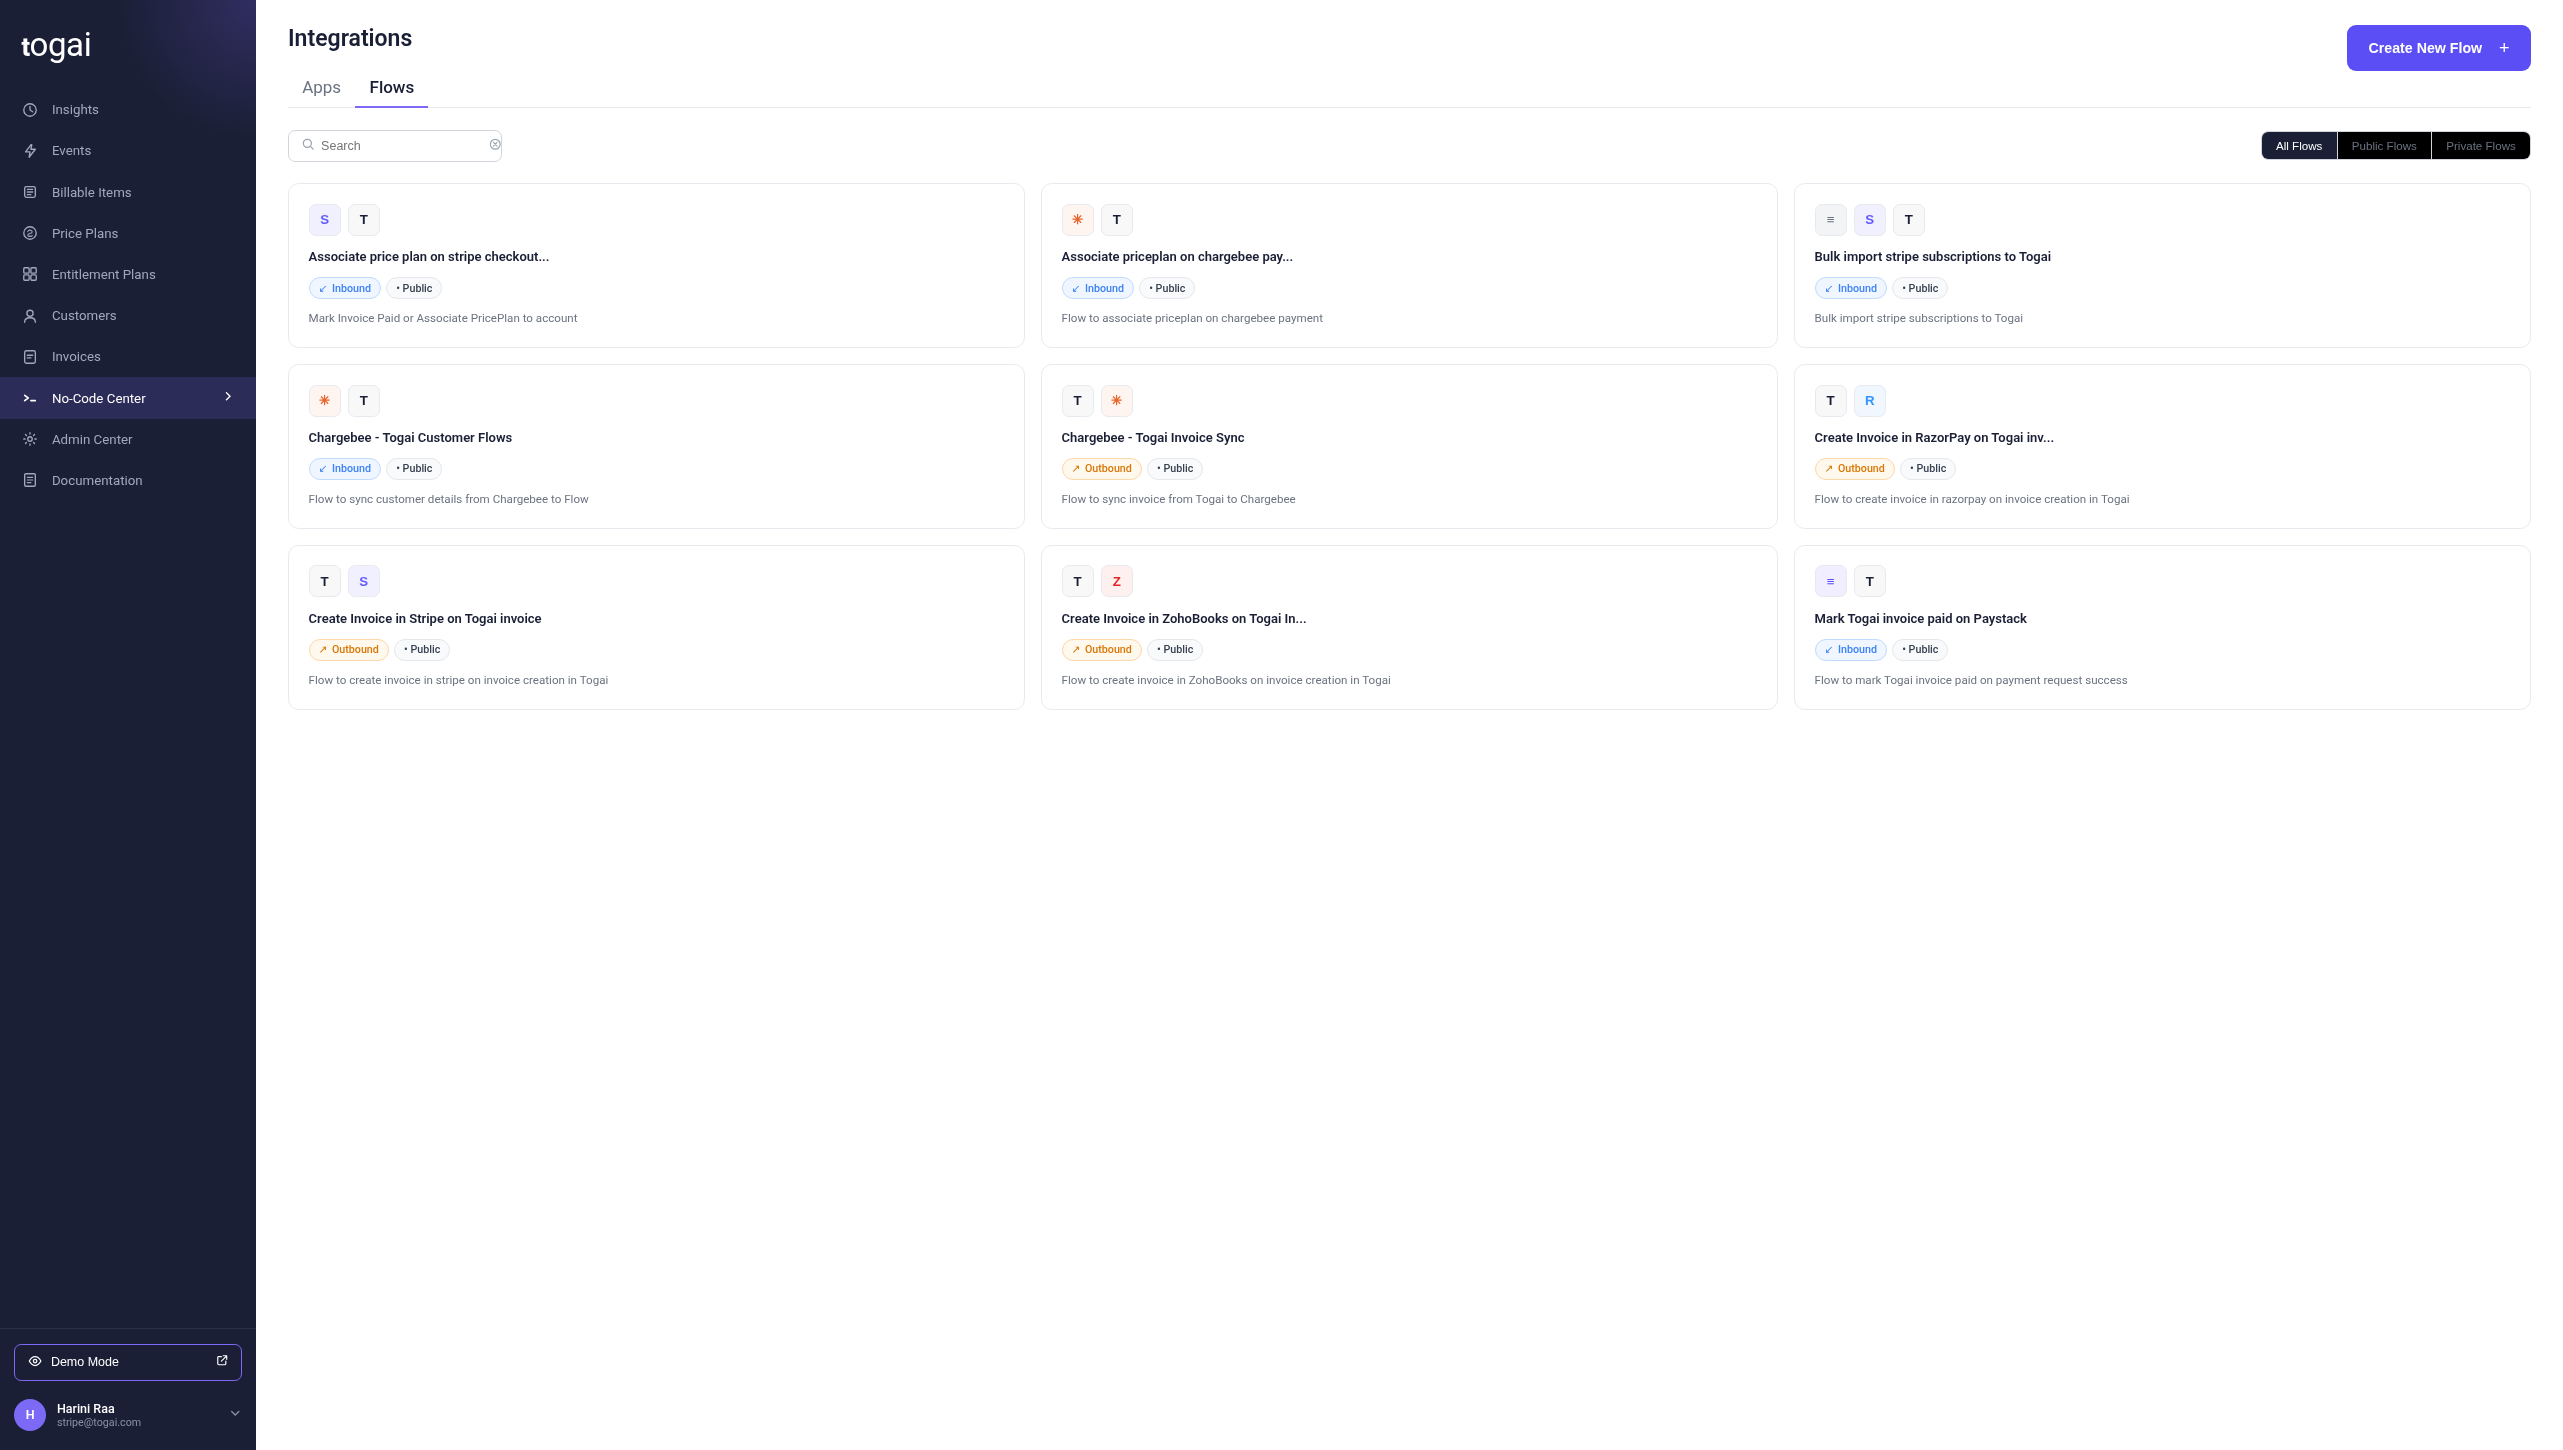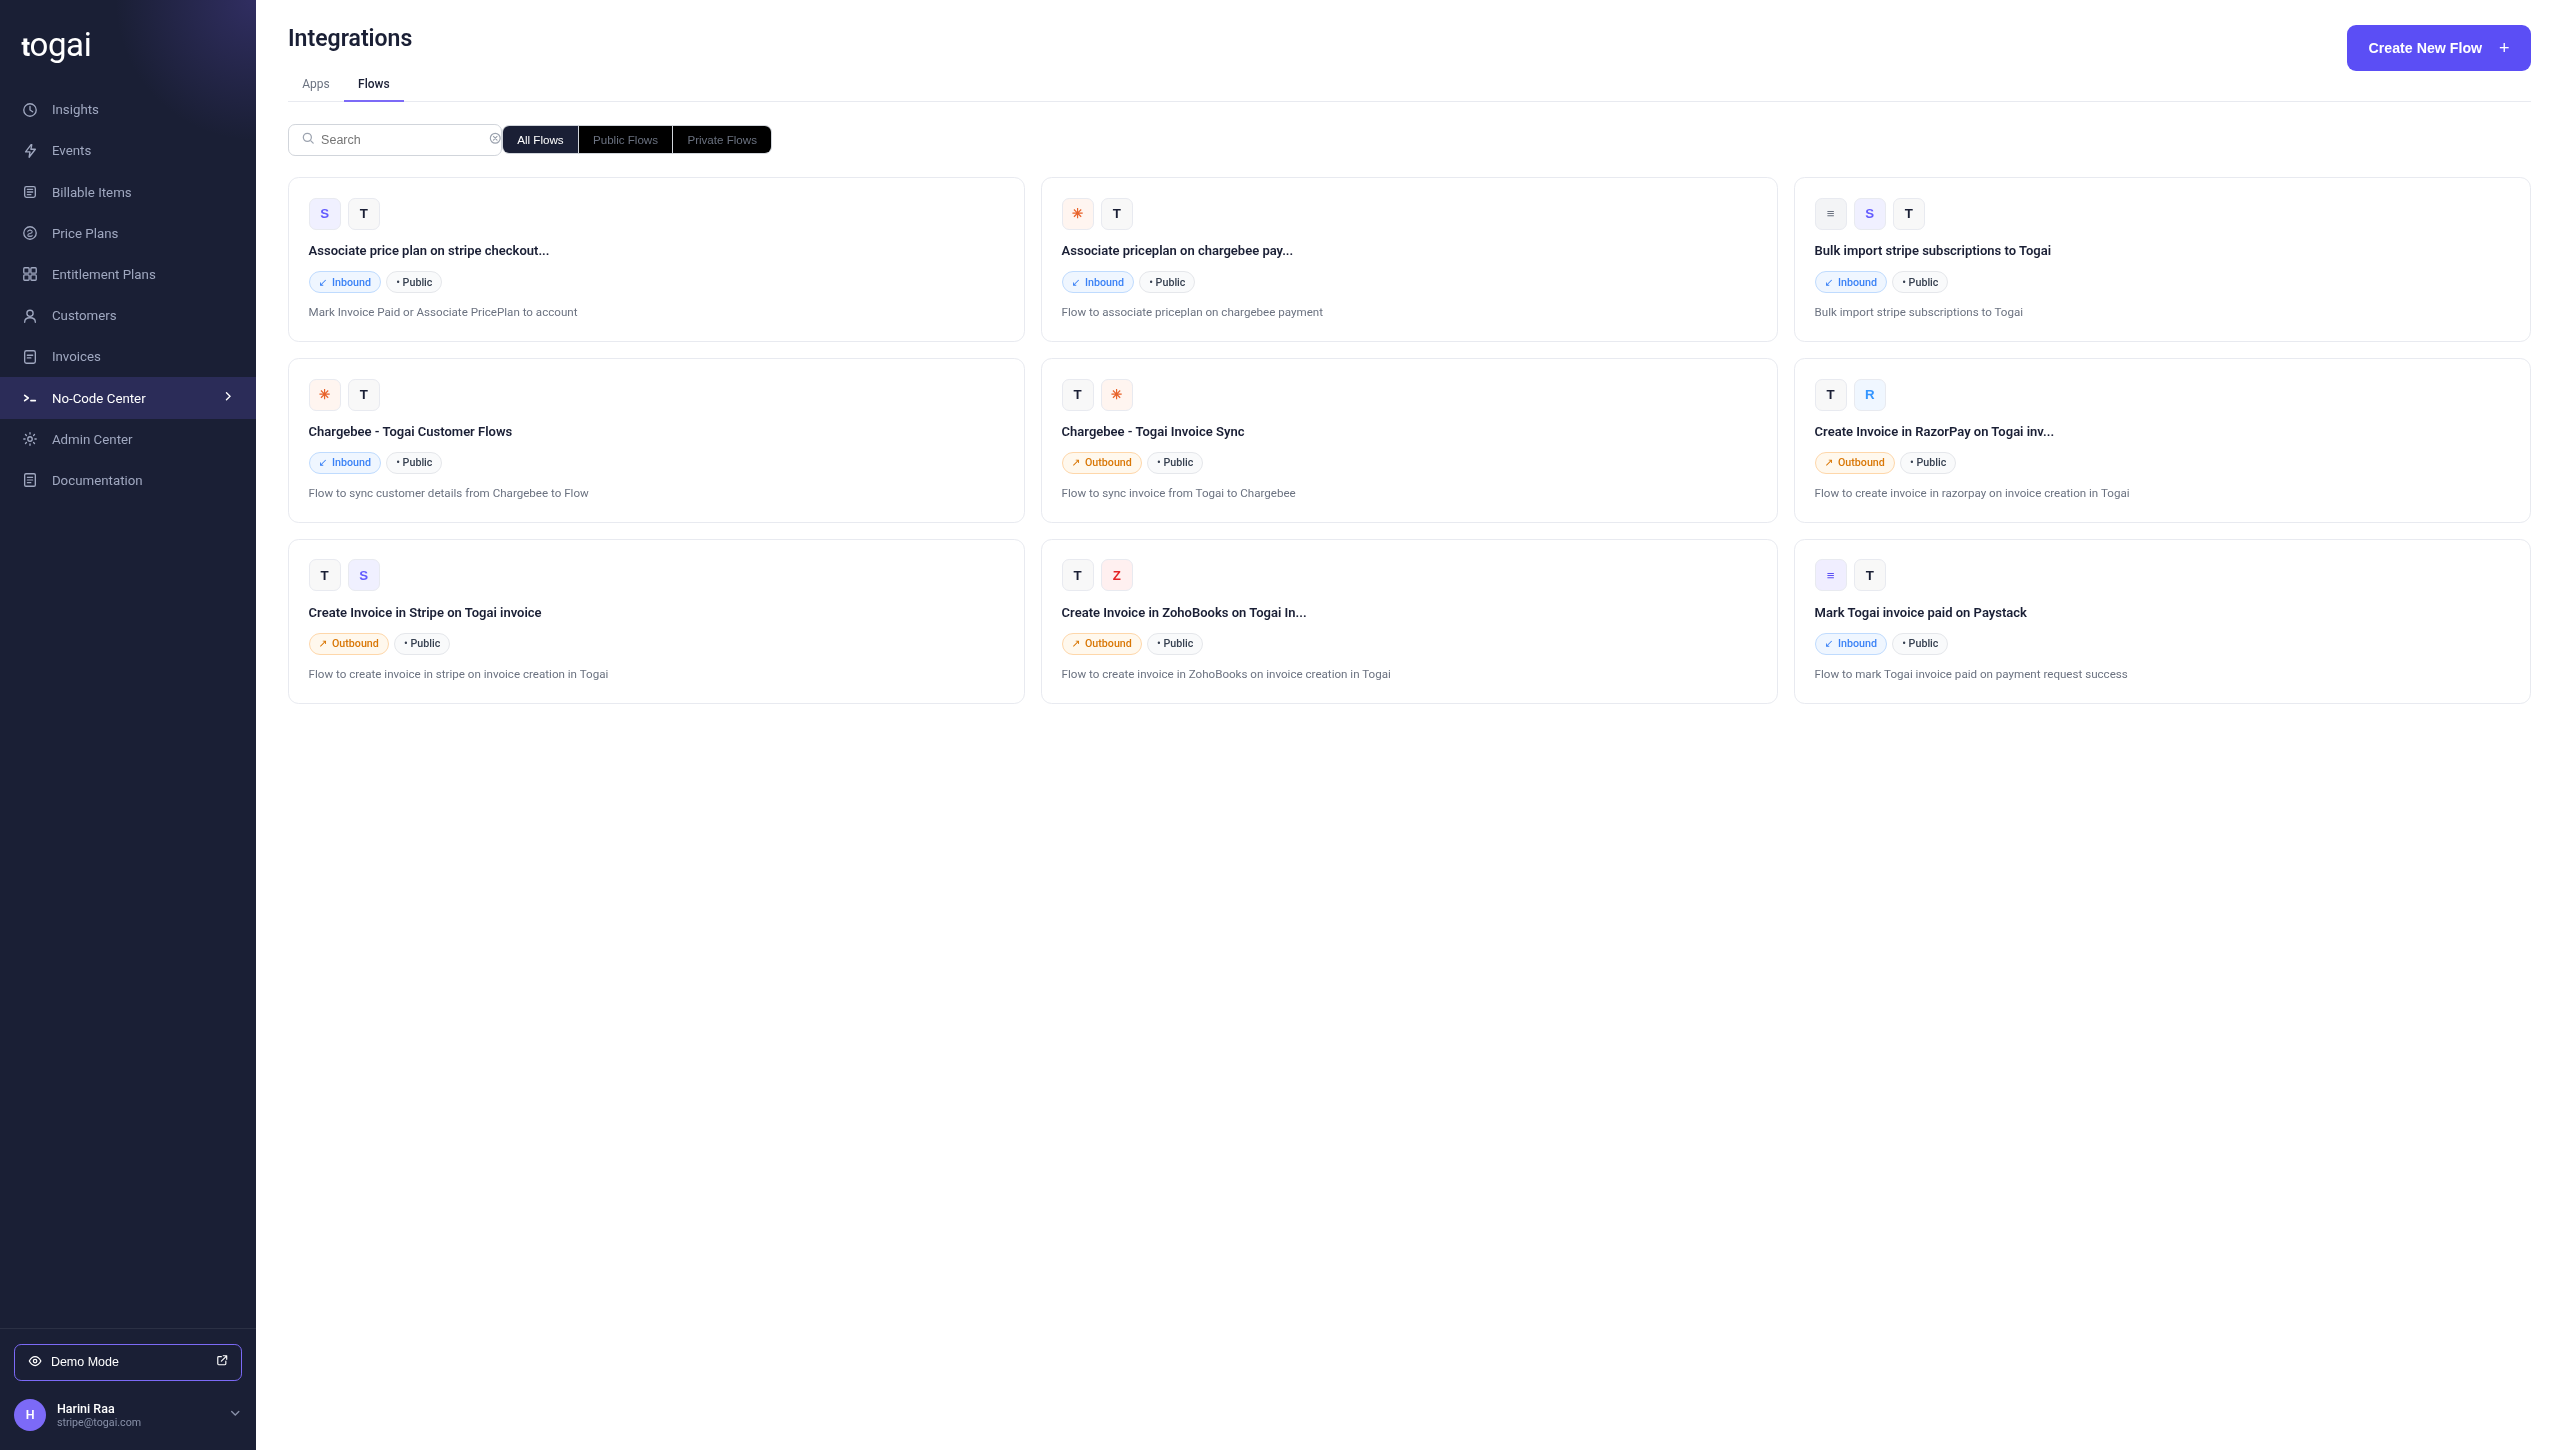--- a/index.html
+++ b/index.html
@@ -112,21 +112,21 @@
       color: #1a1f35;
       margin-bottom: 16px;
     }
     .tabs {
       display: flex;
       gap: 0;
       border-bottom: 0.9px solid #e8eaf0;
     }
     .tab {
       padding: 9px 14.2px;
-      font-size: 12px;
+      font-size: 17px;
       color: #6b7280;
       cursor: pointer;
       border-bottom: 2.2px solid transparent;
       margin-bottom: -0.9px;
       font-weight: 400;
     }
     .tab.active {
       color: #1a1f35;
       border-bottom-color: #7c6af7;
       font-weight: 500;
@@ -134,20 +134,21 @@
 
     
     .flows-content {
       flex: 1;
       overflow-y: auto;
       padding: 21.4px 32px;
     }
     .flows-toolbar {
       display: flex;
       align-items: center;
+      justify-content: space-between;
       margin-bottom: 21.4px;
     }
     .search-box {
       display: flex;
       align-items: center;
       gap: 7.1px;
       border: 0.9px solid #d1d5db;
       border-radius: 7.1px;
       padding: 7.1px 12.5px;
       width: 214px;

